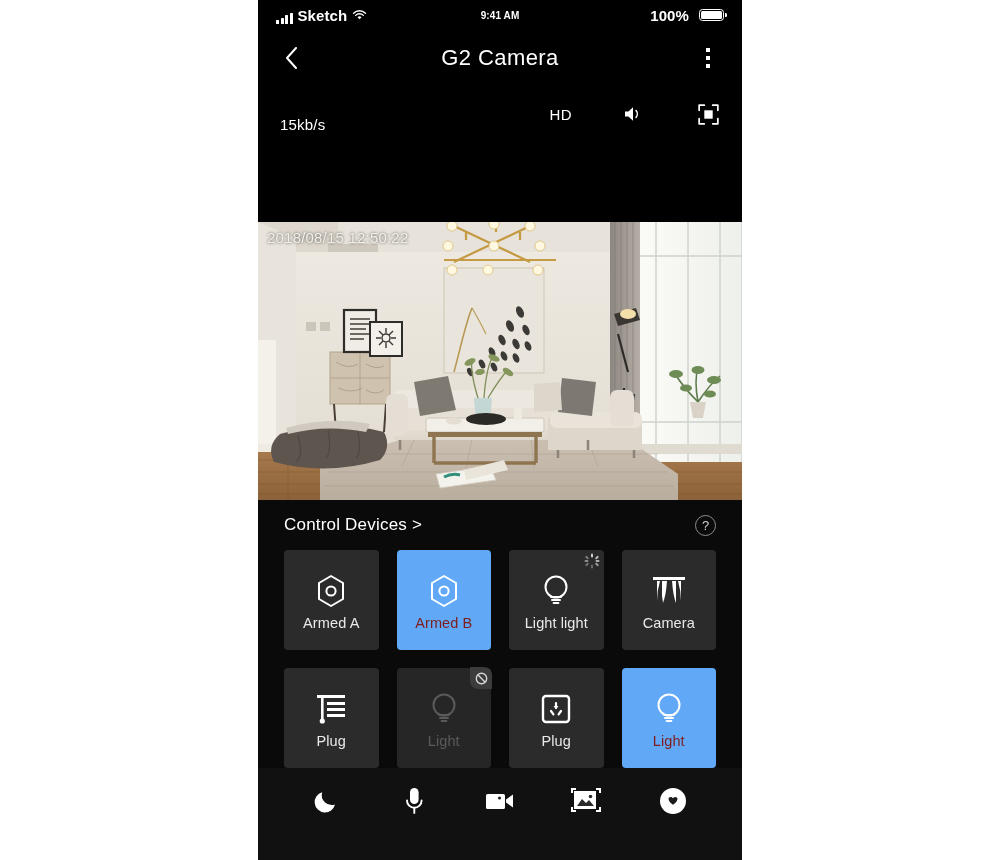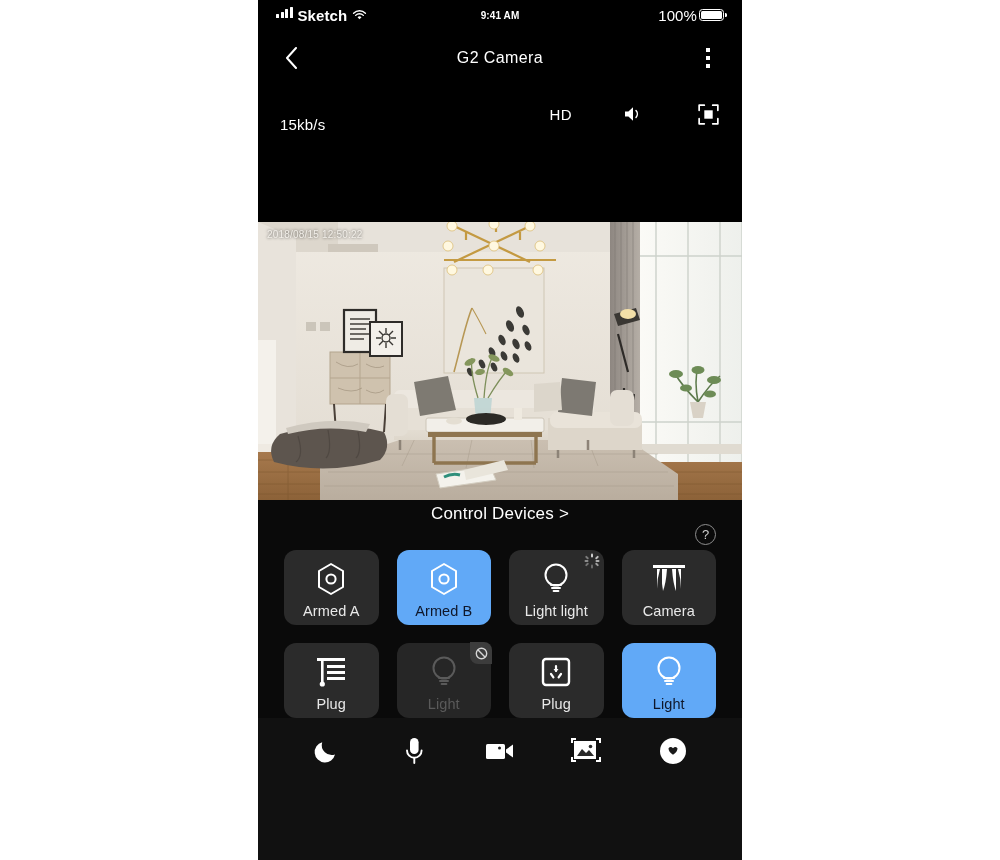--- a/index.html
+++ b/index.html
@@ -21,28 +21,28 @@
 
   
   .statusbar {
     position: relative; height: 30px; width: 100%;
     background: #000; color: #fff;
     display: flex; align-items: center;
     padding: 0 18px;
     font-size: 15px; font-weight: bold;
     letter-spacing: .1px;
   }
-  .sb-left { display: flex; align-items: flex-start; gap: 5px; }
+  .sb-left { display: flex; align-items: flex-end; gap: 5px; }
   .sb-center {
     position: absolute; left: 0; right: 0; text-align: center;
     font-size: 10px; font-weight: bold; pointer-events: none;
   }
   .sb-right {
-    margin-left: auto; display: flex; align-items: center; gap: 2px;
-    position: relative; z-index: 2; font-size: 15px; font-weight: normal;
+    margin-left: auto; display: flex; align-items: center; gap: 10px;
+    position: relative; z-index: 2; font-size: 15px; font-weight: bold;
   }
   .bars { display: flex; align-items: flex-end; gap: 1.5px; height: 11px; }
   .bars i { display: block; width: 3px; background: #fff; border-radius: .5px; }
   .bars i:nth-child(1) { height: 4px; }
   .bars i:nth-child(2) { height: 6px; }
   .bars i:nth-child(3) { height: 8.5px; }
   .bars i:nth-child(4) { height: 11px; }
   .batt {
     width: 25px; height: 12px; border: 1.6px solid #fff; border-radius: 3.5px;
     position: relative; padding: 1.4px;
@@ -52,21 +52,21 @@
     width: 2px; height: 4px; background: #fff; border-radius: 0 1.5px 1.5px 0;
   }
   .batt span { display: block; height: 100%; width: 100%; background: #fff; border-radius: 1.5px; }
 
   
   .navbar {
     position: relative; height: 55px; width: 100%;
     display: flex; align-items: center; justify-content: center;
     background: #000;
   }
-  .nav-title { color: #fff; font-size: 16px; letter-spacing: .4px; }
+  .nav-title { color: #fff; font-size: 22px; letter-spacing: .4px; }
   .nav-back {
     position: absolute; left: 18px; top: 50%; transform: translateY(-50%);
     width: 30px; height: 30px; display: flex; align-items: center; justify-content: center;
     cursor: pointer;
   }
   .nav-more {
     position: absolute; right: 22px; top: 50%; transform: translateY(-50%);
     width: 24px; height: 26px; display: flex; flex-direction: column;
     align-items: center; justify-content: center; gap: 4px; cursor: pointer;
   }
@@ -87,54 +87,53 @@
   .video-pad { height: 79px; background: #000; }
 
   
   .video {
     position: relative; width: 100%; height: 278px;
     overflow: hidden; background: #2b2520;
   }
   .video svg { position: absolute; inset: 0; width: 100%; height: 100%; display: block; }
   .timestamp {
     position: absolute; left: 9px; top: 7px;
-    color: #f2efe9; font-size: 10px; letter-spacing: .2px;
+    color: #f2efe9; font-size: 15px; letter-spacing: .2px;
     text-shadow: 0 0 3px rgba(0,0,0,.65);
     font-family: "Liberation Sans", sans-serif;
   }
 
   
   .panel { background: #0a0a0a; padding: 0 26px; }
   .panel-head {
     height: 46px; display: flex; align-items: center;
     padding-top: 4px;
-    flex-direction: column;
   }
   .panel-title { color: #fff; font-size: 17px; letter-spacing: .2px; cursor: pointer; }
   .help-btn {
     margin-left: auto; width: 21px; height: 21px; border: 1.6px solid #8e8e8e;
     border-radius: 50%; color: #cfcfcf; font-size: 13px;
     display: flex; align-items: center; justify-content: center; cursor: pointer;
     line-height: 1;
   }
 
   .grid { display: grid; grid-template-columns: repeat(4, 1fr); gap: 18px 18px; padding-top: 4px; }
   .tile {
-    position: relative; height: 75px; border-radius: 12px;
+    position: relative; height: 100px; border-radius: 4px;
     background: #2b2b2b;
     display: flex; flex-direction: column; align-items: center; justify-content: center;
     cursor: pointer; overflow: visible;
   }
   .tile.on { background: #61a9f7; }
   .tile.off { background: #262626; }
   .tile .ticon { height: 40px; display: flex; align-items: center; justify-content: center; margin-top: 2px; }
   .tile .tlabel {
     color: #e9e9e9; font-size: 14.5px; margin-top: 4px; letter-spacing: .1px;
   }
-  .tile.on .tlabel { color: #0f172a; }
+  .tile.on .tlabel { color: #7f1d1d; }
   .tile.off .tlabel { color: #5a5a5a; }
   .badge {
     position: absolute; top: -1px; right: -1px;
     width: 22px; height: 22px; border-radius: 0 8px 0 8px;
     background: #3c3c3c; display: flex; align-items: center; justify-content: center;
   }
   .badge.spin { background: transparent; top: 2px; right: 3px; width: 18px; height: 18px; }
 
   
   .toolbar {

